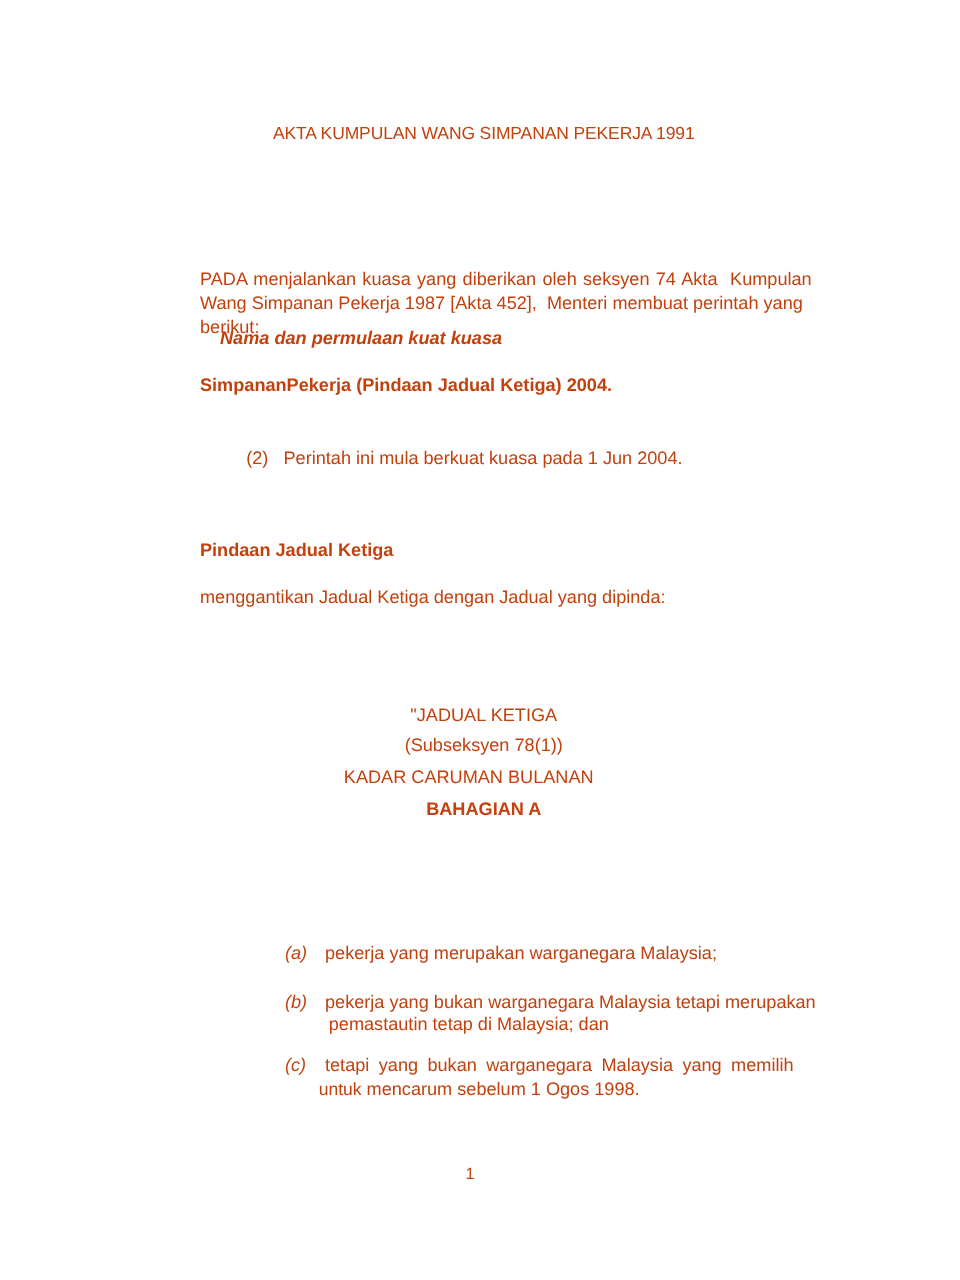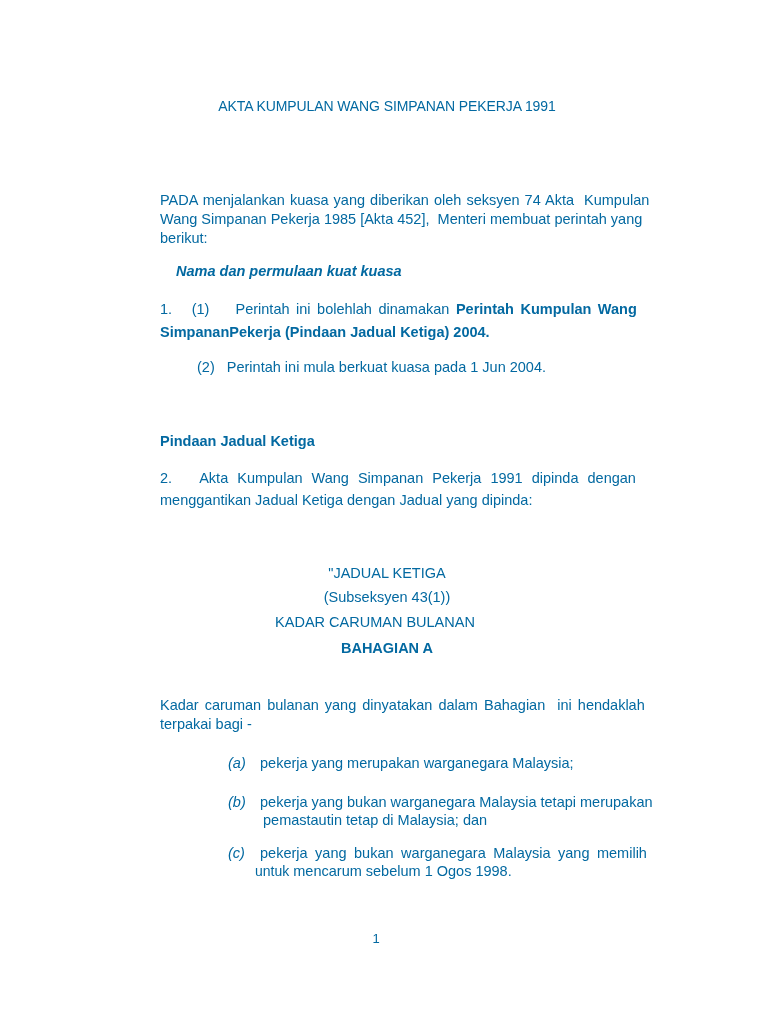--- a/index.html
+++ b/index.html
@@ -2,36 +2,36 @@
 <html><head>
 <meta charset="utf-8">
 <style>
   html, body { margin:0; padding:0; background:#ffffff; }
   .page {
     position: relative;
     width: 768px;
     height: 1024px;
     background: #ffffff;
     font-family: "Liberation Sans", sans-serif;
-    color: #0369a1;
+    color: #c2410c;
     overflow: hidden;
   }
   .blk { position: absolute; font-size: 14.5px; }
   .ln { white-space: nowrap; }
   .ctr { text-align: center; }
   .b { font-weight: bold; }
   .i { }
 
   
   .title1 { top: 98px;  left: 150px; width: 474px; font-size: 14px; letter-spacing: -0.1px; }
   .title23{ top: 120px; left: 150px; width: 474px; font-size: 14px; letter-spacing: -0.1px; line-height: 17px; }
 
   
   .preamble { top: 191px; left: 160px; line-height: 19px; }
-  .preamble .g1 { word-spacing: 1px; }
+  .preamble .g1 { word-spacing: 1px; margin-top: 24px; }
 
   
   .h1  { top: 263px; left: 176px; font-style: italic; }
   .cl1 { top: 298px; left: 160px; line-height: 23px; }
   .cl1 .g2 { word-spacing: 2.5px; }
   .cl2 { top: 359px; left: 197px; }
 
   
   .h2  { top: 433px; left: 160px; }
   .p2  { top: 467px; left: 160px; line-height: 22px; }
@@ -64,56 +64,50 @@
 </style>
 </head>
 <body>
 
 <div class="page">
 
   <div class="blk ctr title1 ln">AKTA KUMPULAN WANG SIMPANAN PEKERJA 1991</div>
 
   <div class="blk preamble">
     <div class="ln g1">PADA menjalankan kuasa yang diberikan oleh seksyen 74 Akta&nbsp; Kumpulan</div>
-    <div class="ln"><span>Wang Simpanan Pekerja 1985 </span><span class="i">[Akta 452],</span><span>&nbsp; Menteri membuat perintah yang</span></div>
+    <div class="ln"><span>Wang Simpanan Pekerja 1987 </span><span class="i">[Akta 452],</span><span>&nbsp; Menteri membuat perintah yang</span></div>
     <div class="ln">berikut:</div>
   </div>
 
   <div class="blk b h1 ln">Nama dan permulaan kuat kuasa</div>
 
   <div class="blk cl1">
-    <div class="ln g2"><span>1.&nbsp;&nbsp;&nbsp;(1)&nbsp;&nbsp;&nbsp;&nbsp;Perintah ini bolehlah dinamakan </span><span class="b">Perintah Kumpulan Wang</span></div>
     <div class="ln b">SimpananPekerja (Pindaan Jadual Ketiga) 2004.</div>
   </div>
 
   <div class="blk cl2 ln">(2)&nbsp;&nbsp;&nbsp;Perintah ini mula berkuat kuasa pada 1 Jun 2004.</div>
 
   <div class="blk b h2 ln">Pindaan Jadual Ketiga</div>
 
   <div class="blk p2">
-    <div class="ln g3">2.&nbsp;&nbsp;&nbsp;Akta Kumpulan Wang Simpanan Pekerja 1991 dipinda dengan</div>
     <div class="ln">menggantikan Jadual Ketiga dengan Jadual yang dipinda:</div>
   </div>
 
   <div class="blk ctr st ln">"JADUAL KETIGA</div>
-  <div class="blk ctr ss ln">(Subseksyen 43(1))</div>
+  <div class="blk ctr ss ln">(Subseksyen 78(1))</div>
   <div class="blk ctr sk ln">KADAR CARUMAN BULANAN</div>
   <div class="blk ctr b sbA ln">BAHAGIAN A</div>
 
-  <div class="blk intro">
-    <div class="ln g4">Kadar caruman bulanan yang dinyatakan dalam Bahagian&nbsp; ini hendaklah</div>
-    <div class="ln">terpakai bagi -</div>
-  </div>
 
   <div class="blk marker mk-a ln">(a)</div>
   <div class="blk it-a ln">pekerja yang merupakan warganegara Malaysia;</div>
 
   <div class="blk marker mk-b ln">(b)</div>
   <div class="blk it-b1 ln">pekerja yang bukan warganegara Malaysia tetapi merupakan</div>
   <div class="blk it-b2 ln">pemastautin tetap di Malaysia; dan</div>
 
   <div class="blk marker mk-c ln">(c)</div>
-  <div class="blk it-c1 ln">pekerja yang bukan warganegara Malaysia yang memilih</div>
+  <div class="blk it-c1 ln">tetapi yang bukan warganegara Malaysia yang memilih</div>
   <div class="blk it-c2 ln"><span class="small-word">untuk</span><span> mencarum sebelum 1 Ogos 1998.</span></div>
 
   <div class="blk pgnum ln">1</div>
 
 </div>
 
 </body></html>

